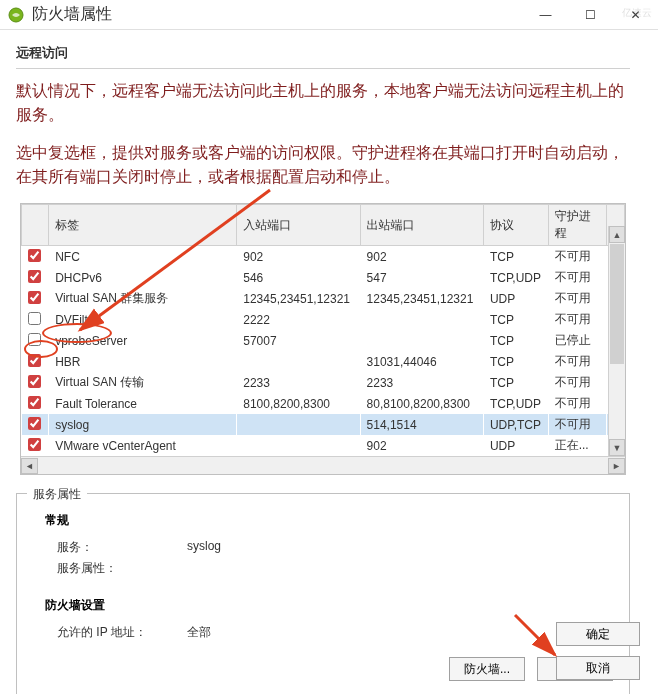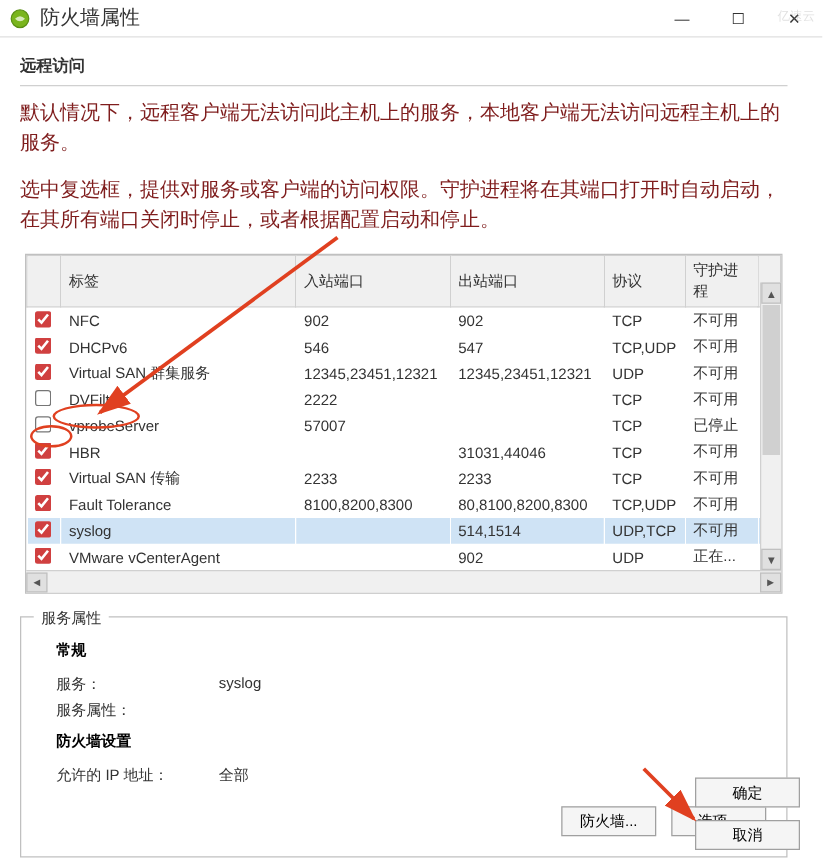--- a/index.html
+++ b/index.html
@@ -28,21 +28,21 @@
   .hscroll .arrow { width: 17px; height: 16px; background: #e0e0e0; border: 1px solid #c0c0c0; display: flex; align-items: center; justify-content: center; font-size: 9px; color: #555; }
   .hscroll .track { flex: 1; }
   .vscroll { position: absolute; right: 0; top: 22px; bottom: 18px; width: 17px; background: #f0f0f0; border-left: 1px solid #d0d0d0; }
   .vscroll .vthumb { position: absolute; left: 1px; right: 1px; top: 18px; height: 120px; background: #d0d0d0; }
   .vscroll .va { position: absolute; left: 0; right: 0; height: 17px; background: #e0e0e0; border: 1px solid #c0c0c0; display:flex; align-items:center; justify-content:center; font-size:9px; color:#555;}
   .vscroll .va.up { top: 0; }
   .vscroll .va.down { bottom: 0; }
   .groupbox { border: 1px solid #c0c0c0; margin: 18px 0 0 0; padding: 14px 16px 16px 16px; position: relative; }
   .groupbox .legend { position: absolute; top: -8px; left: 10px; background: #fff; padding: 0 6px; font-size: 12px; color: #333; }
   .gb-title { font-weight: bold; margin: 4px 0 10px 12px; font-size: 12px; }
-  .kv { display: flex; margin: 4px 0 4px 12px; }
+  .kv { display: flex; margin: 4px 0 4px 24px; }
   .kv .k { width: 130px; color: #333; }
   .kv .v { color: #333; }
   .btnrow { display: flex; justify-content: flex-end; gap: 12px; margin-top: 16px; }
   .btn { min-width: 76px; height: 24px; border: 1px solid #a0a0a0; background: #f5f5f5; font-size: 12px; cursor: pointer; padding: 0 10px; }
   .dlg-buttons { position: absolute; right: 18px; bottom: 14px; display: flex; gap: 10px; flex-direction: column; }
   .arrow-annot { position: absolute; pointer-events: none; }
   .circle-annot { position: absolute; border: 2px solid #e04020; border-radius: 50%; pointer-events: none; }
   .watermark { position: absolute; right: 6px; top: 6px; opacity: 0.25; font-size: 10px; color: #888; }
 </style>
 </head>
@@ -207,21 +207,21 @@
     <div class="gb-title">常规</div>
     <div class="kv">
       <span class="k">服务：</span>
       <span class="v">syslog</span>
     </div>
     <div class="kv">
       <span class="k">服务属性：</span>
       <span class="v"></span>
     </div>
 
-    <div class="gb-title" style="margin-top:8px">防火墙设置</div>
+    <div class="gb-title" style="margin-top:20px">防火墙设置</div>
     <div class="kv">
       <span class="k">允许的 IP 地址：</span>
       <span class="v">全部</span>
     </div>
 
     <div class="btnrow">
       <button class="btn">防火墙...</button>
       <button class="btn">选项...</button>
     </div>
   </div>

